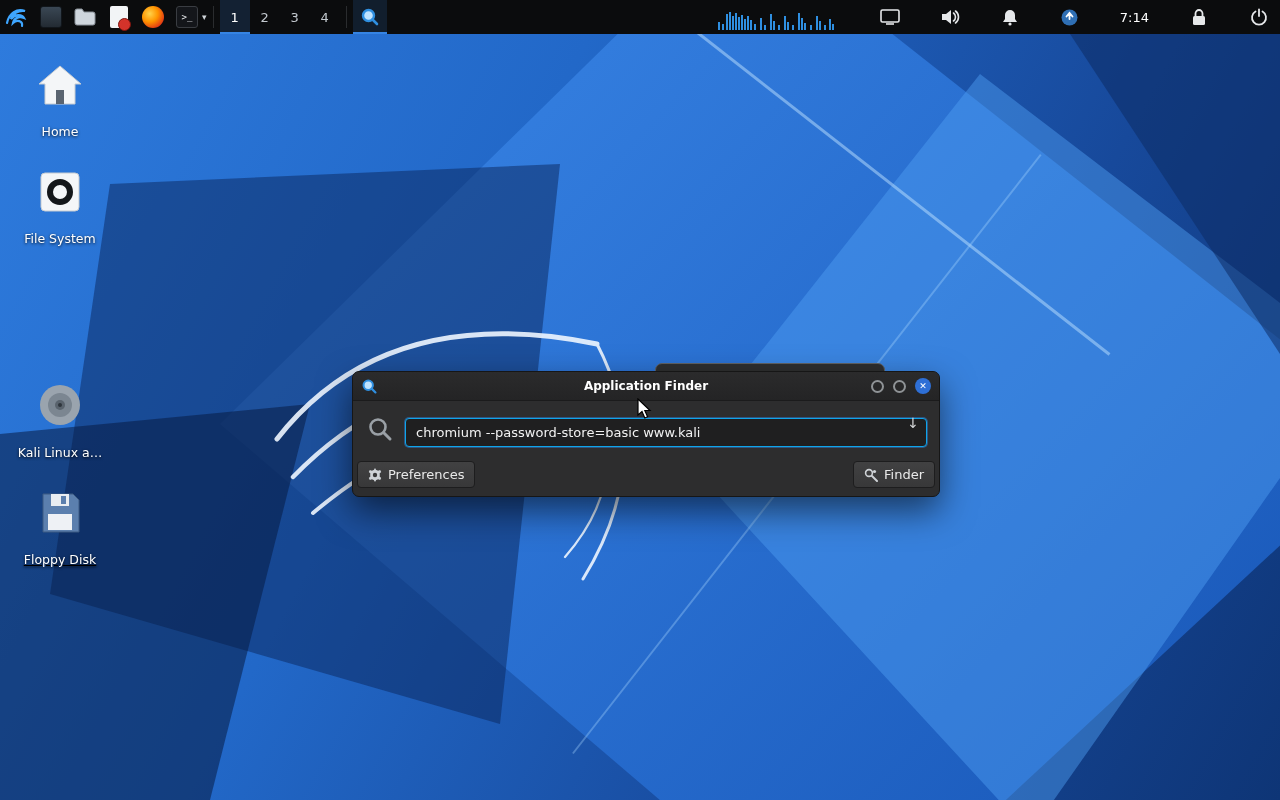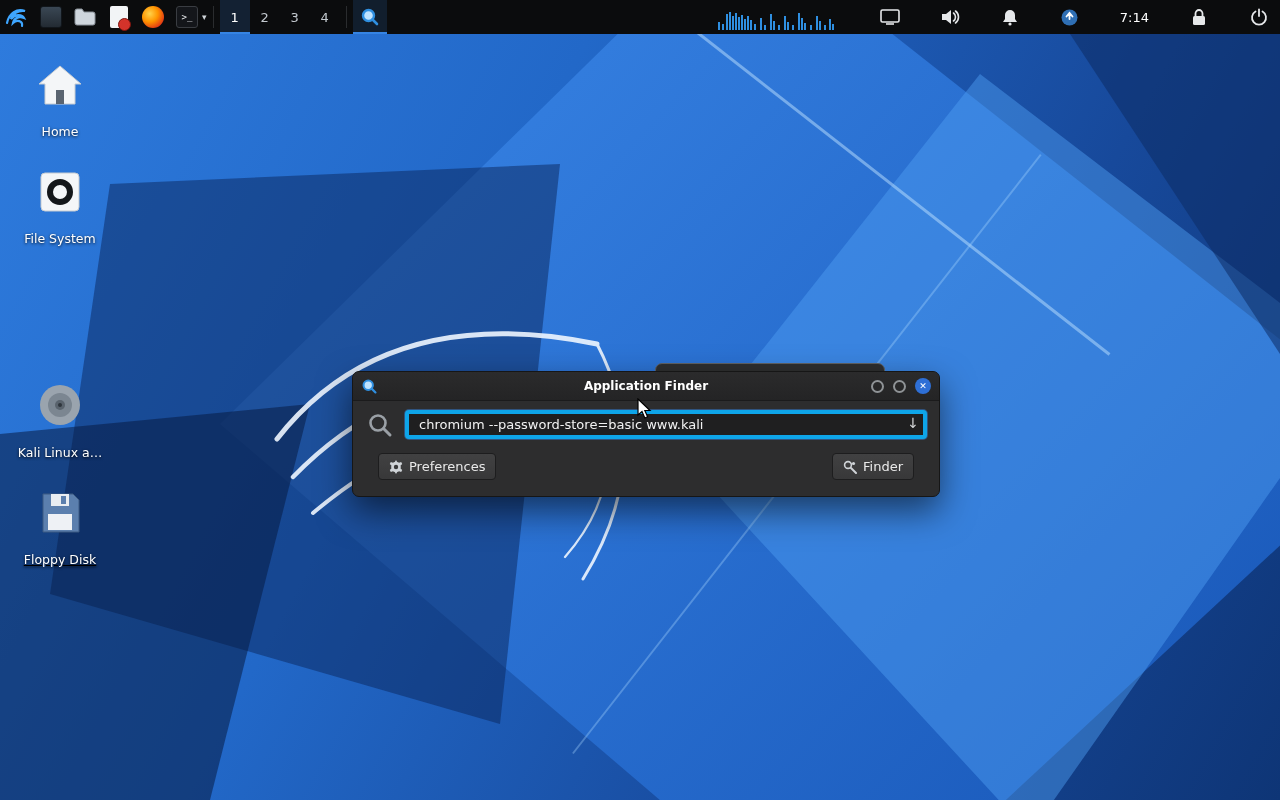--- a/index.html
+++ b/index.html
@@ -77,26 +77,26 @@
            font-size:12px; font-weight:bold; pointer-events:none; }
   .win-btns { margin-left:auto; display:flex; align-items:center; gap:9px; z-index:2; }
   .wb-ring { width:13px; height:13px; border-radius:50%; border:2px solid #8f9396;
              background:transparent; cursor:pointer; }
   .wb-close { width:16px; height:16px; border-radius:50%; background:#2e6fd6; color:#fff;
               font-size:9px; font-weight:bold; display:flex; align-items:center;
               justify-content:center; cursor:pointer; }
   .search-row { display:flex; align-items:center; padding:9px 12px 6px 14px; }
   .search-glyph { margin-right:12px; }
   .cmd-wrap { position:relative; flex:1; }
-  .cmd-input { width:100%; height:29px; background:#1f1f20; border:4px solid #0ea5e9;
+  .cmd-input { width:100%; height:29px; background:#1f1f20; border:1px solid #0ea5e9;
                box-shadow:0 0 0 1px rgba(53,132,228,.45); border-radius:4px; color:#f2f2f2;
                font-size:13px; padding:0 28px 0 10px; outline:none;
-               font-family:"DejaVu Sans", sans-serif; }
+               font-family:"DejaVu Sans", sans-serif;margin-top:8px; }
   .dd-arrow { position:absolute; right:8px; top:5px; color:#d6d8da; font-size:14px; cursor:pointer; }
-  .btn-row { display:flex; align-items:center; padding:8px 25px; }
+  .btn-row { display:flex; align-items:center; padding:8px 4px; }
   .btn { display:flex; align-items:center; gap:6px; height:27px; padding:0 10px;
          background:linear-gradient(#414142,#383839); border:1px solid #1d1d1e; border-radius:4px;
          color:#e9e9e9; font-size:13px; cursor:pointer; }
   .launch { margin-left:auto; }
 
   .cursor { position:absolute; left:636px; top:398px; z-index:60; pointer-events:none; }
 </style>
 </head>
 <body>
 

